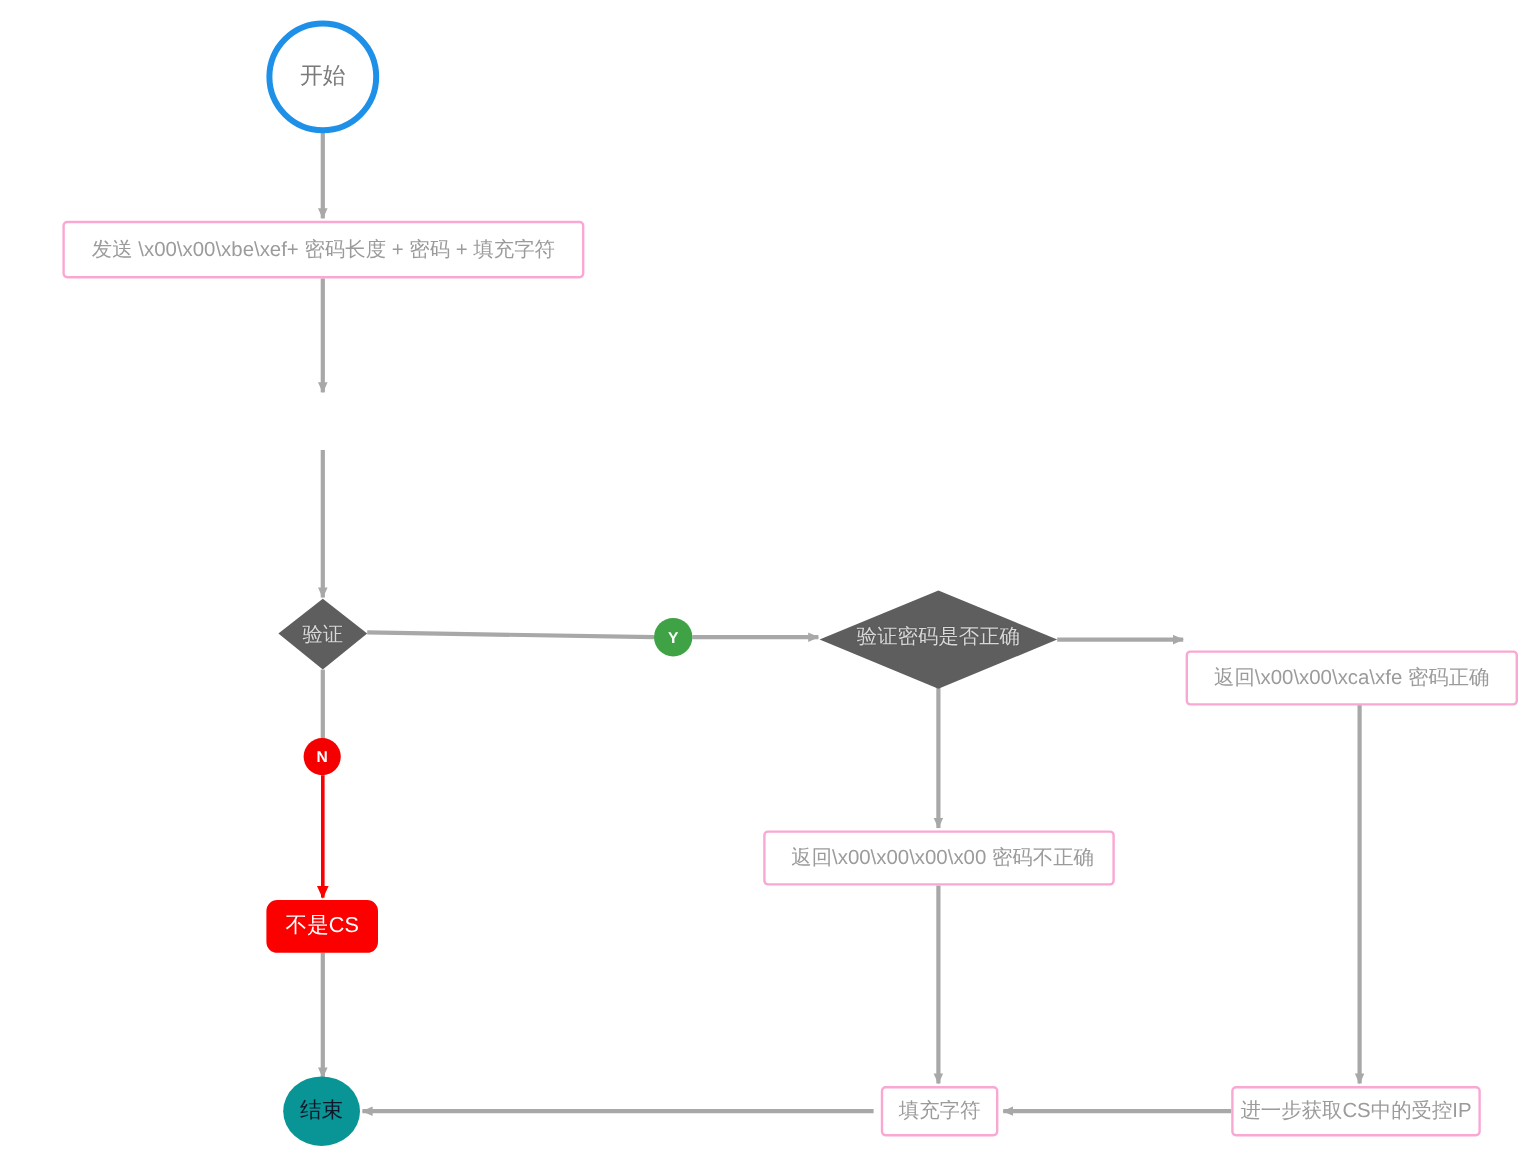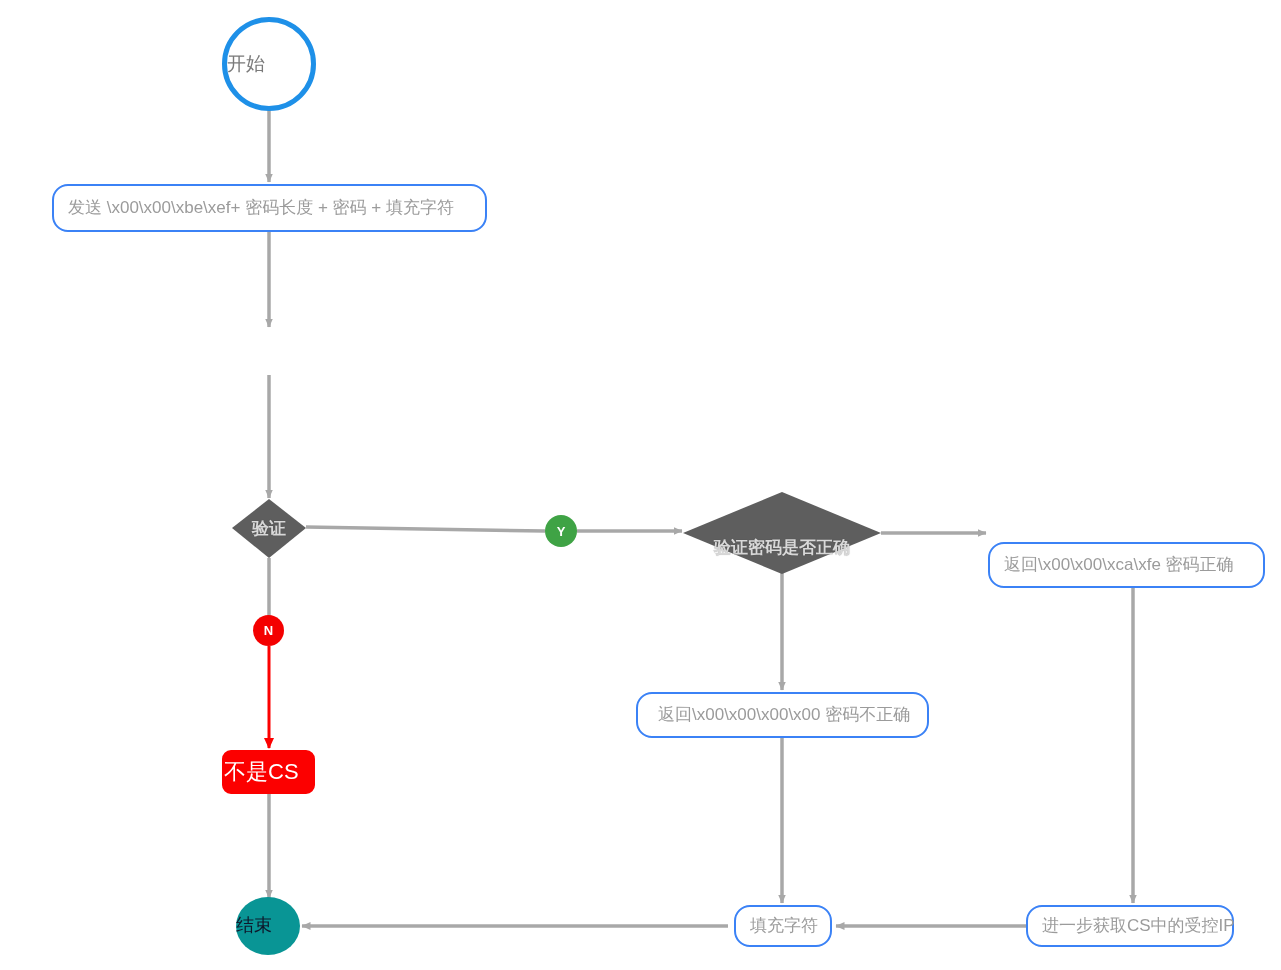--- a/index.html
+++ b/index.html
@@ -25,29 +25,29 @@
     top: 0;
     width: 1281px;
     height: 970px;
     pointer-events: none;
   }
   .node {
     position: absolute;
     box-sizing: border-box;
     display: flex;
     align-items: center;
-    justify-content: flex-start;
+    justify-content: center;
     text-align: center;
     line-height: 1.2;
   }
   
   .proc {
     background: #ffffff;
-    border: 2px solid #3b82f6;
-    border-radius: 16px;
+    border: 2px solid #f9a8d4;
+    border-radius: 4px;
     color: #9b9b9b;
     font-size: 17px;
     white-space: nowrap;
     padding: 0 14px;
   }
   
   .start-circle {
     border: 5px solid #1e90e8;
     border-radius: 50%;
     background: #ffffff;
@@ -60,34 +60,33 @@
     border-radius: 50%;
     color: #0f172a;
     font-size: 18px;
   }
   
   .red-box {
     background: #fc0000;
     border: 2px solid #fc0000;
     border-radius: 9px;
     color: #ffffff;
-    font-size: 22px;
+    font-size: 18px;
     white-space: nowrap;
   }
   
   .diamond-label {
     position: absolute;
     color: #d8d8d8;
     font-size: 17px;
     white-space: nowrap;
     display: flex;
     align-items: center;
     justify-content: center;
     text-shadow: 0 0 1px rgba(0,0,0,0.35);
-    font-weight: bold;
   }
   
   .badge {
     position: absolute;
     border-radius: 50%;
     display: flex;
     align-items: center;
     justify-content: center;
     color: #ffffff;
     font-size: 13px;
@@ -160,21 +159,21 @@
 
   <div class="node proc" style="left:52px; top:184px; width:435px; height:48px;">
     <span>发送 \x00\x00\xbe\xef+ 密码长度 + 密码 + 填充字符</span>
   </div>
 
 
   <div class="diamond-label" style="left:232px; top:514px; width:74px; height:28px;">
     <span>验证</span>
   </div>
 
-  <div class="diamond-label" style="left:683px; top:533px; width:198px; height:28px;">
+  <div class="diamond-label" style="left:683px; top:516px; width:198px; height:28px;">
     <span>验证密码是否正确</span>
   </div>
 
   <div class="badge badge-yes" style="left:545px; top:515px; width:32px; height:32px;">
     <span>Y</span>
   </div>
 
   <div class="badge badge-no" style="left:253px; top:615px; width:31px; height:31px;">
     <span>N</span>
   </div>

